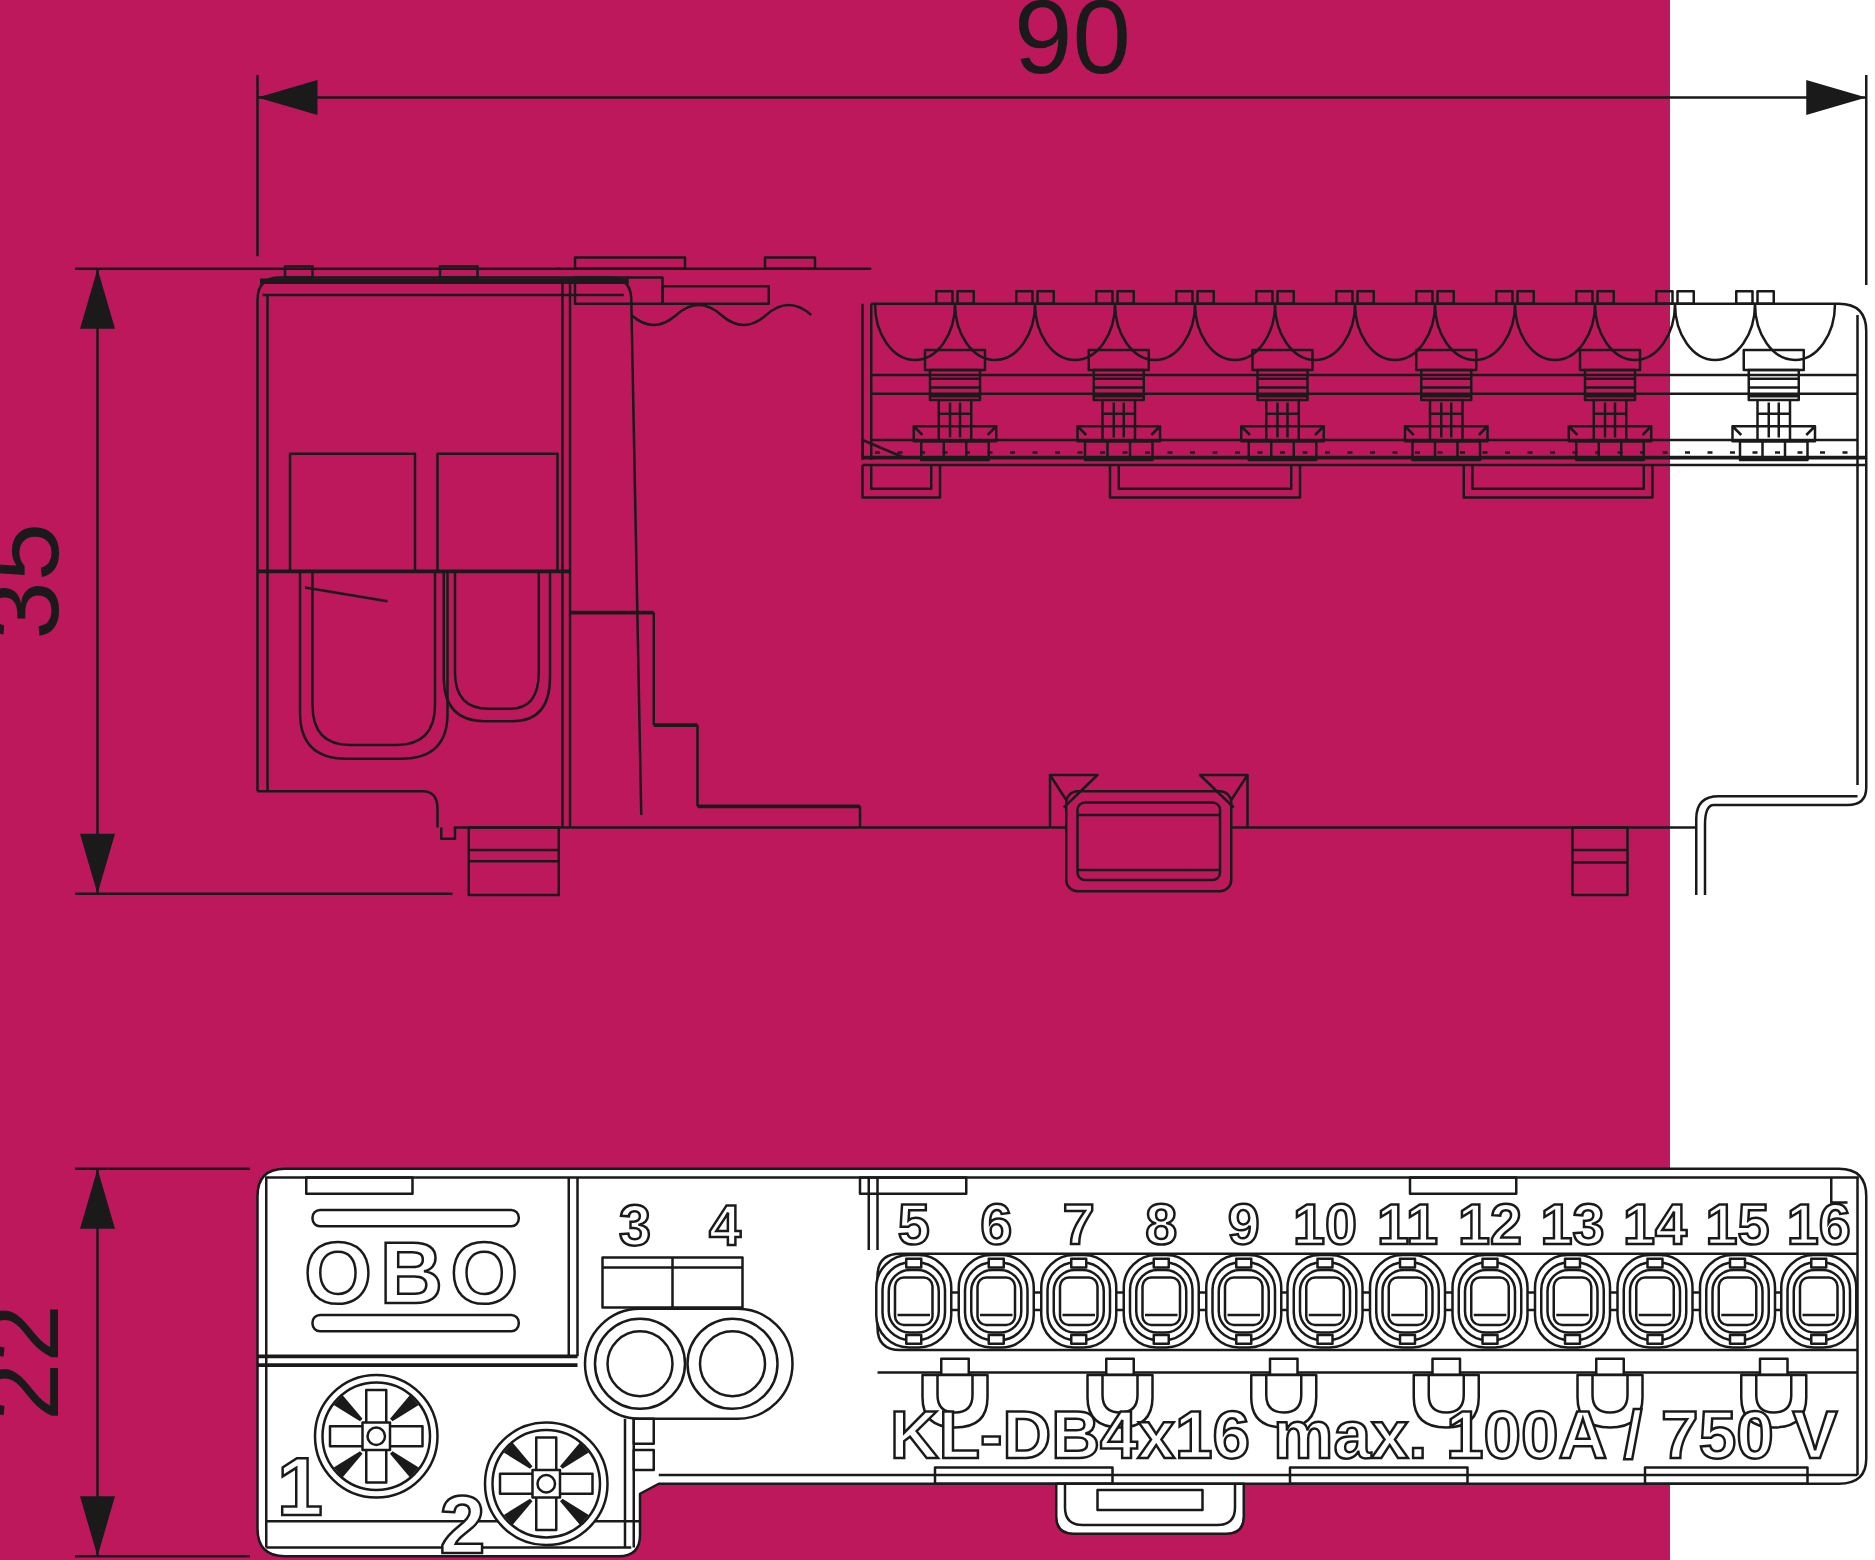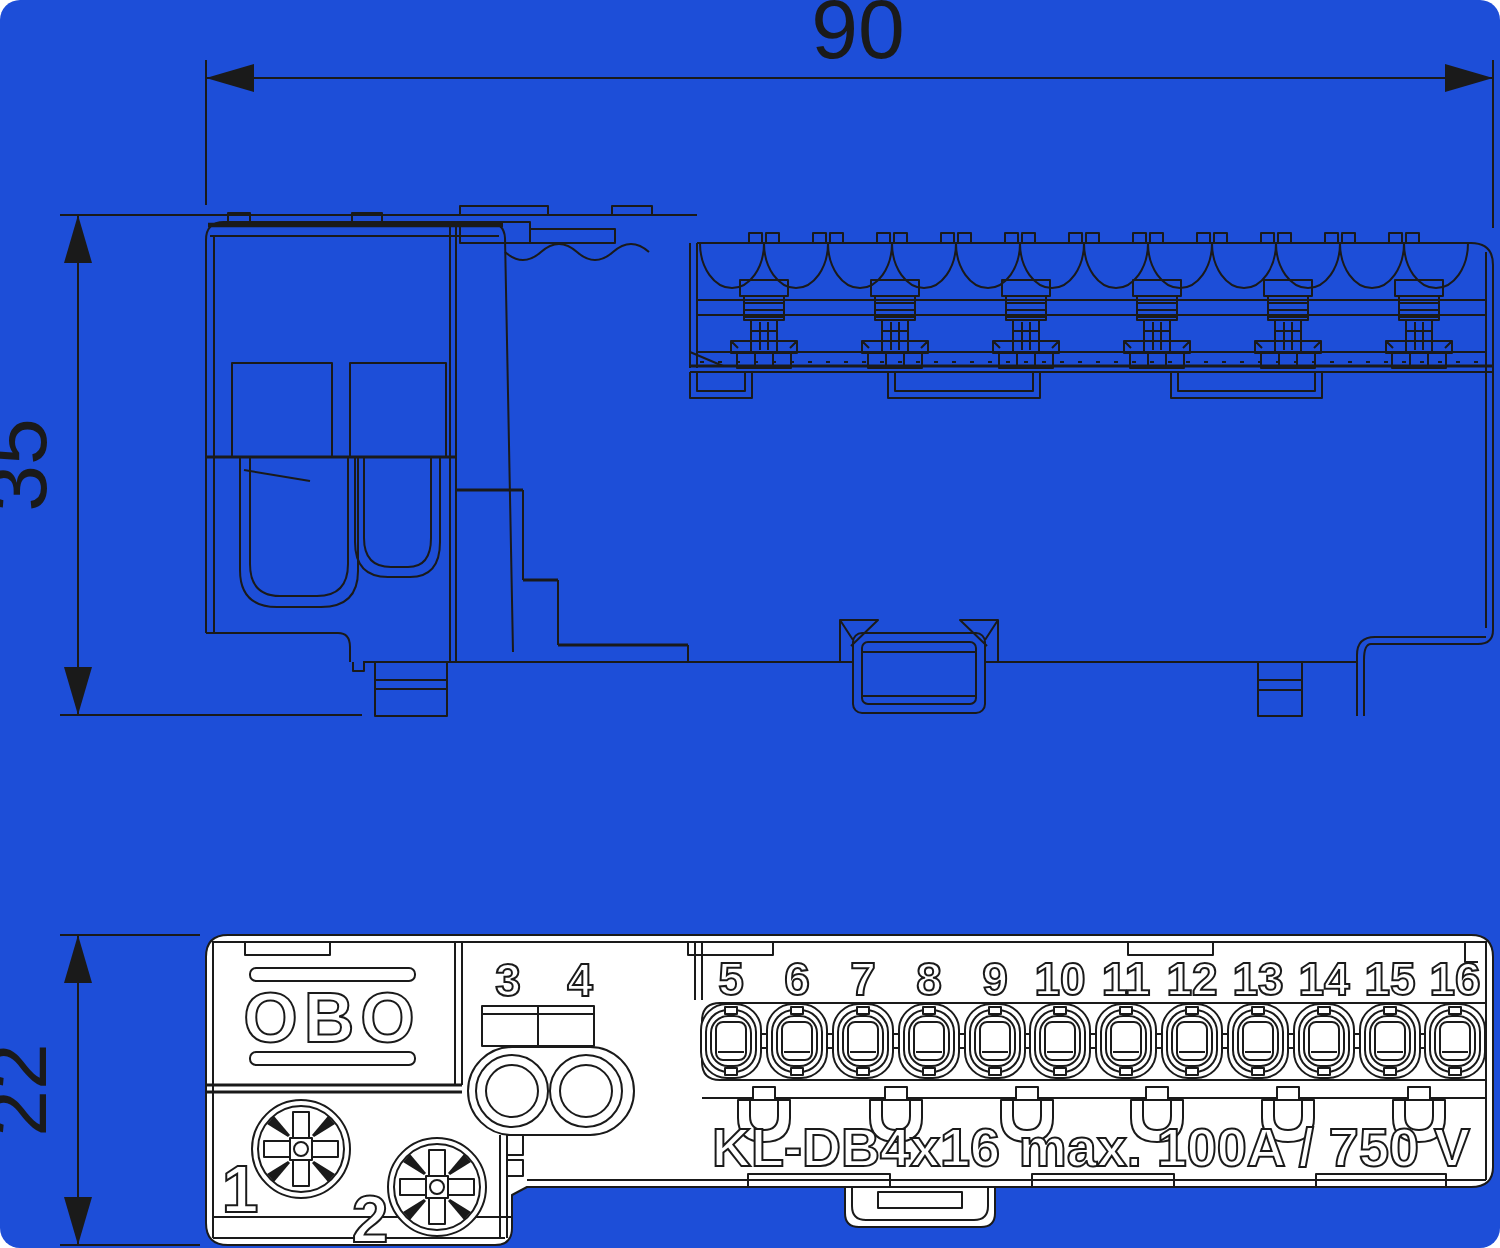--- a/index.html
+++ b/index.html
@@ -1,17 +1,17 @@
 <!DOCTYPE html>
 <html><head>
 <meta charset="utf-8">
 <style>
   html,body{margin:0;padding:0;background:#fff;}
-  .stage{width:1500px;height:1248px;position:relative;background:#1d4ed8;
-         font-family:"Liberation Sans", sans-serif;border-radius:20px;}
+  .stage{width:1336px;height:1248px;position:relative;background:#be185d;
+         font-family:"Liberation Sans", sans-serif;}
   svg{display:block;}
   .ln{fill:none;stroke:#1a1a1a;stroke-width:2;stroke-linejoin:round;stroke-linecap:butt;}
   .lnb{fill:none;stroke:#1a1a1a;stroke-width:4.5;stroke-linejoin:round;}
   .lnm{fill:none;stroke:#1a1a1a;stroke-width:3;stroke-linejoin:round;}
   .wh{fill:#ffffff;stroke:#1a1a1a;stroke-width:2;stroke-linejoin:round;}
   .solid{fill:#1a1a1a;stroke:none;}
   .dimtext{font-family:"Liberation Sans",sans-serif;font-size:84px;fill:#1a1a1a;}
   .outtext{font-family:"Liberation Sans",sans-serif;fill:#ffffff;stroke:#1a1a1a;
            stroke-width:2px;font-weight:bold;}
   .num{font-size:46px;}

